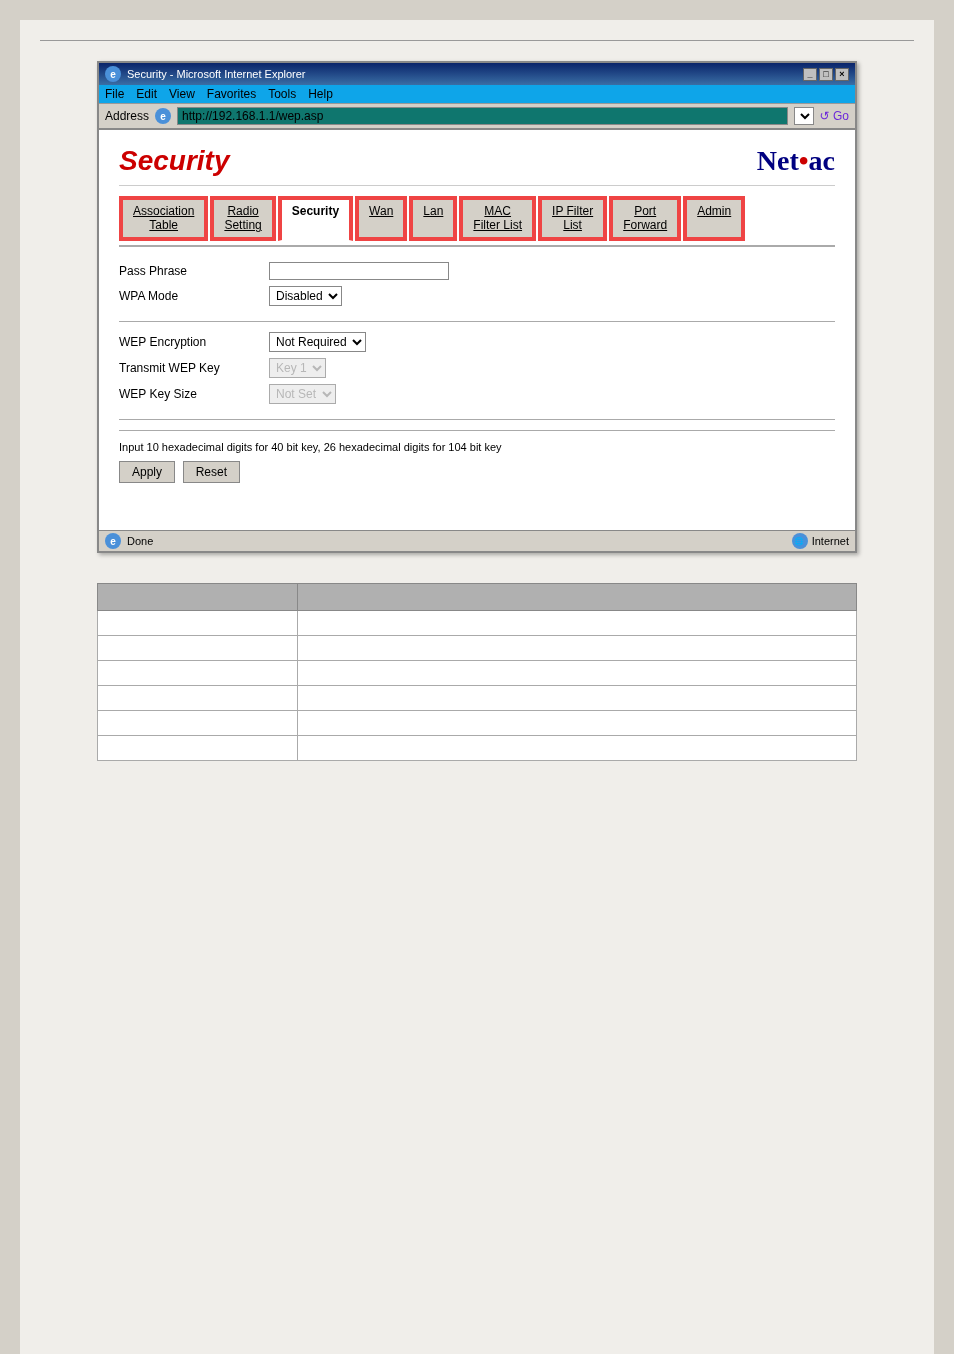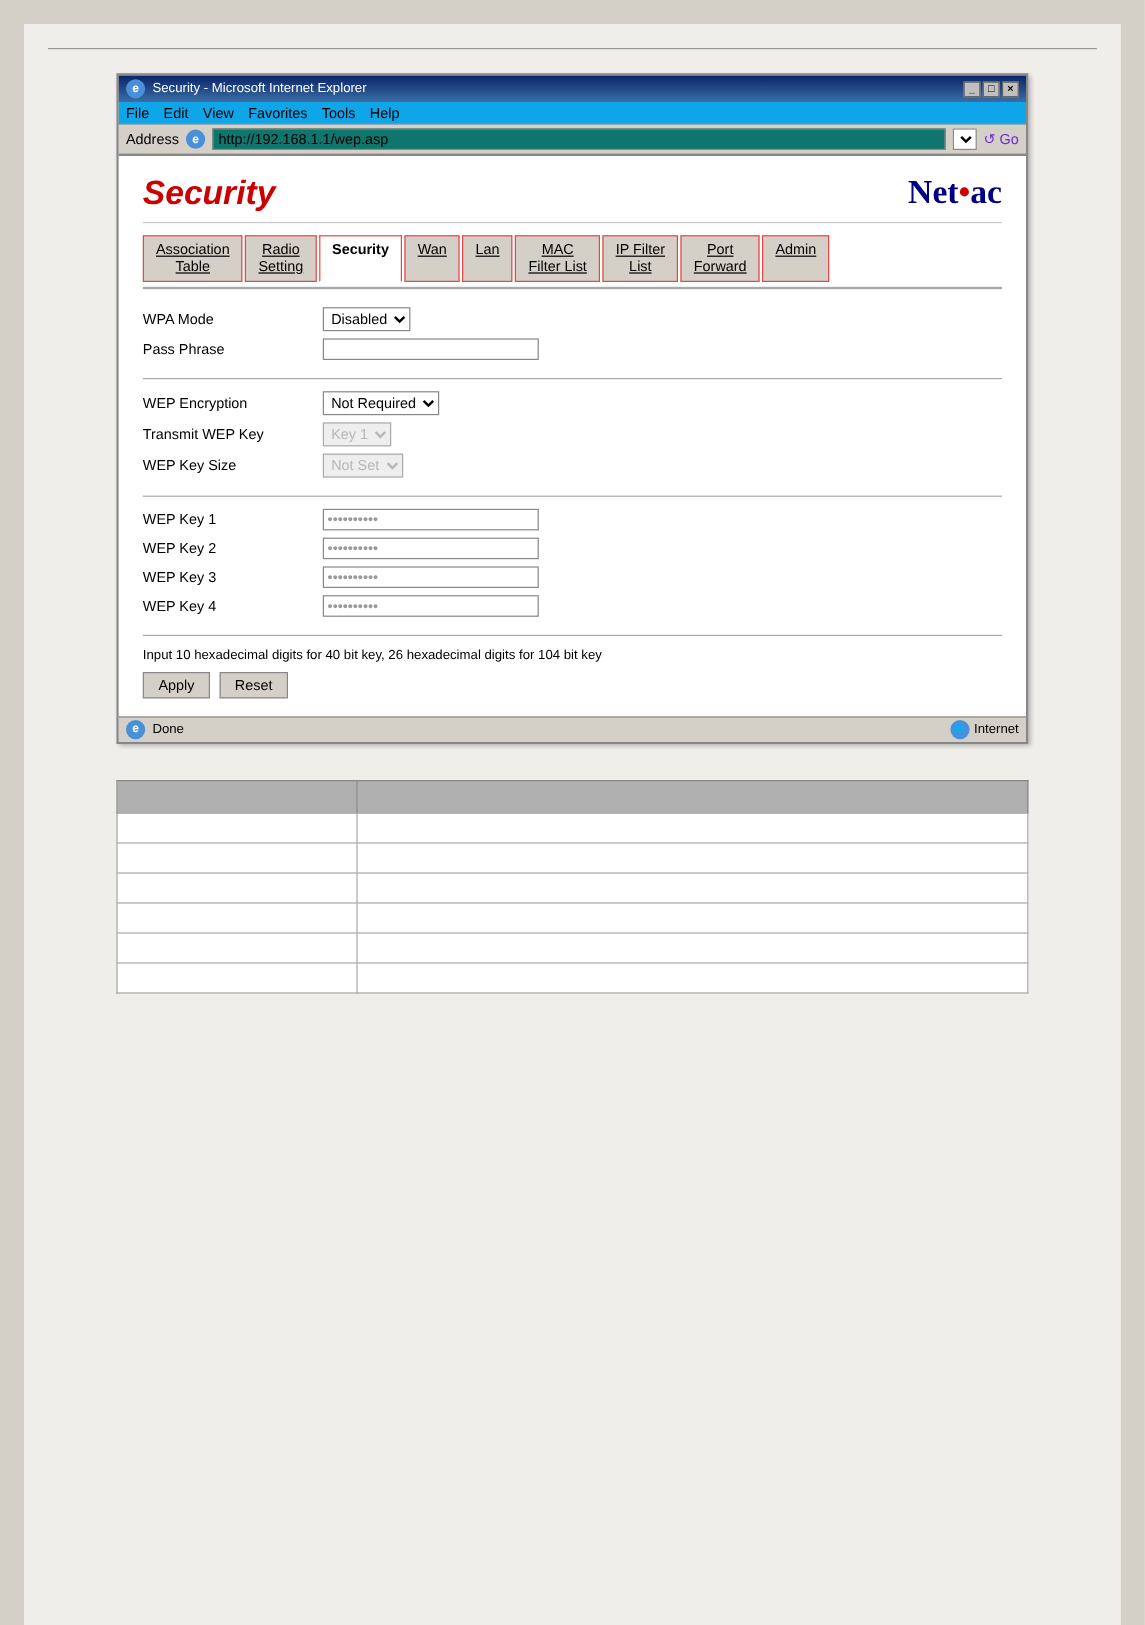--- a/index.html
+++ b/index.html
@@ -215,21 +215,21 @@
       display: flex;
       gap: 2px;
       margin-bottom: 15px;
       border-bottom: 2px solid #aaa;
       padding-bottom: 4px;
     }
 
     .nav-tab {
       padding: 4px 10px;
       font-size: 12px;
-      border: 1px solid #ef4444;
+      border: 4px solid #ef4444;
       background: #d4d0c8;
       cursor: pointer;
       text-decoration: underline;
       text-align: center;
     }
 
     .nav-tab.active {
       background: #fff;
       border-bottom: 1px solid #fff;
       font-weight: bold;
@@ -401,30 +401,30 @@
         <div class="nav-tab" style="line-height:1.2;">Wan</div>
         <div class="nav-tab" style="line-height:1.2;">Lan</div>
         <div class="nav-tab" style="line-height:1.2;">MAC<br>Filter List</div>
         <div class="nav-tab" style="line-height:1.2;">IP Filter<br>List</div>
         <div class="nav-tab" style="line-height:1.2;">Port<br>Forward</div>
         <div class="nav-tab" style="line-height:1.2;">Admin</div>
       </div>
 
       <div class="form-section">
         <div class="form-row">
+          <span class="form-label">Pass Phrase</span>
+          <input type="text" class="form-input-password" value="" style="width: 180px;">
+        </div>
+        <div class="form-row">
           <span class="form-label">WPA Mode</span>
           <select class="form-select">
             <option>Disabled</option>
             <option>WPA</option>
             <option>WPA2</option>
           </select>
-        </div>
-        <div class="form-row">
-          <span class="form-label">Pass Phrase</span>
-          <input type="text" class="form-input-password" value="" style="width: 180px;">
         </div>
       </div>
 
       <hr class="divider-line">
 
       <div class="form-section">
         <div class="form-row">
           <span class="form-label">WEP Encryption</span>
           <select class="form-select">
             <option>Not Required</option>
@@ -447,38 +447,20 @@
             <option>Not Set</option>
             <option>64-bit</option>
             <option>128-bit</option>
           </select>
         </div>
       </div>
 
       <hr class="divider-line">
 
 
-      <div class="form-section">
-        <div class="form-row">
-          <span class="form-label">WEP Key 1</span>
-          <input type="password" class="form-input" value="**********" style="">
-        </div>
-        <div class="form-row">
-          <span class="form-label">WEP Key 2</span>
-          <input type="password" class="form-input" value="**********" style="">
-        </div>
-        <div class="form-row">
-          <span class="form-label">WEP Key 3</span>
-          <input type="password" class="form-input" value="**********" style="">
-        </div>
-        <div class="form-row">
-          <span class="form-label">WEP Key 4</span>
-          <input type="password" class="form-input" value="**********" style="">
-        </div>
-      </div>
 
       <hr class="divider-line">
 
       <div class="hint-text">Input 10 hexadecimal digits for 40 bit key, 26 hexadecimal digits for 104 bit key</div>
 
       <div style="margin-top:8px;">
         <button class="btn-apply">Apply</button>
         <button class="btn-reset">Reset</button>
       </div>
 

